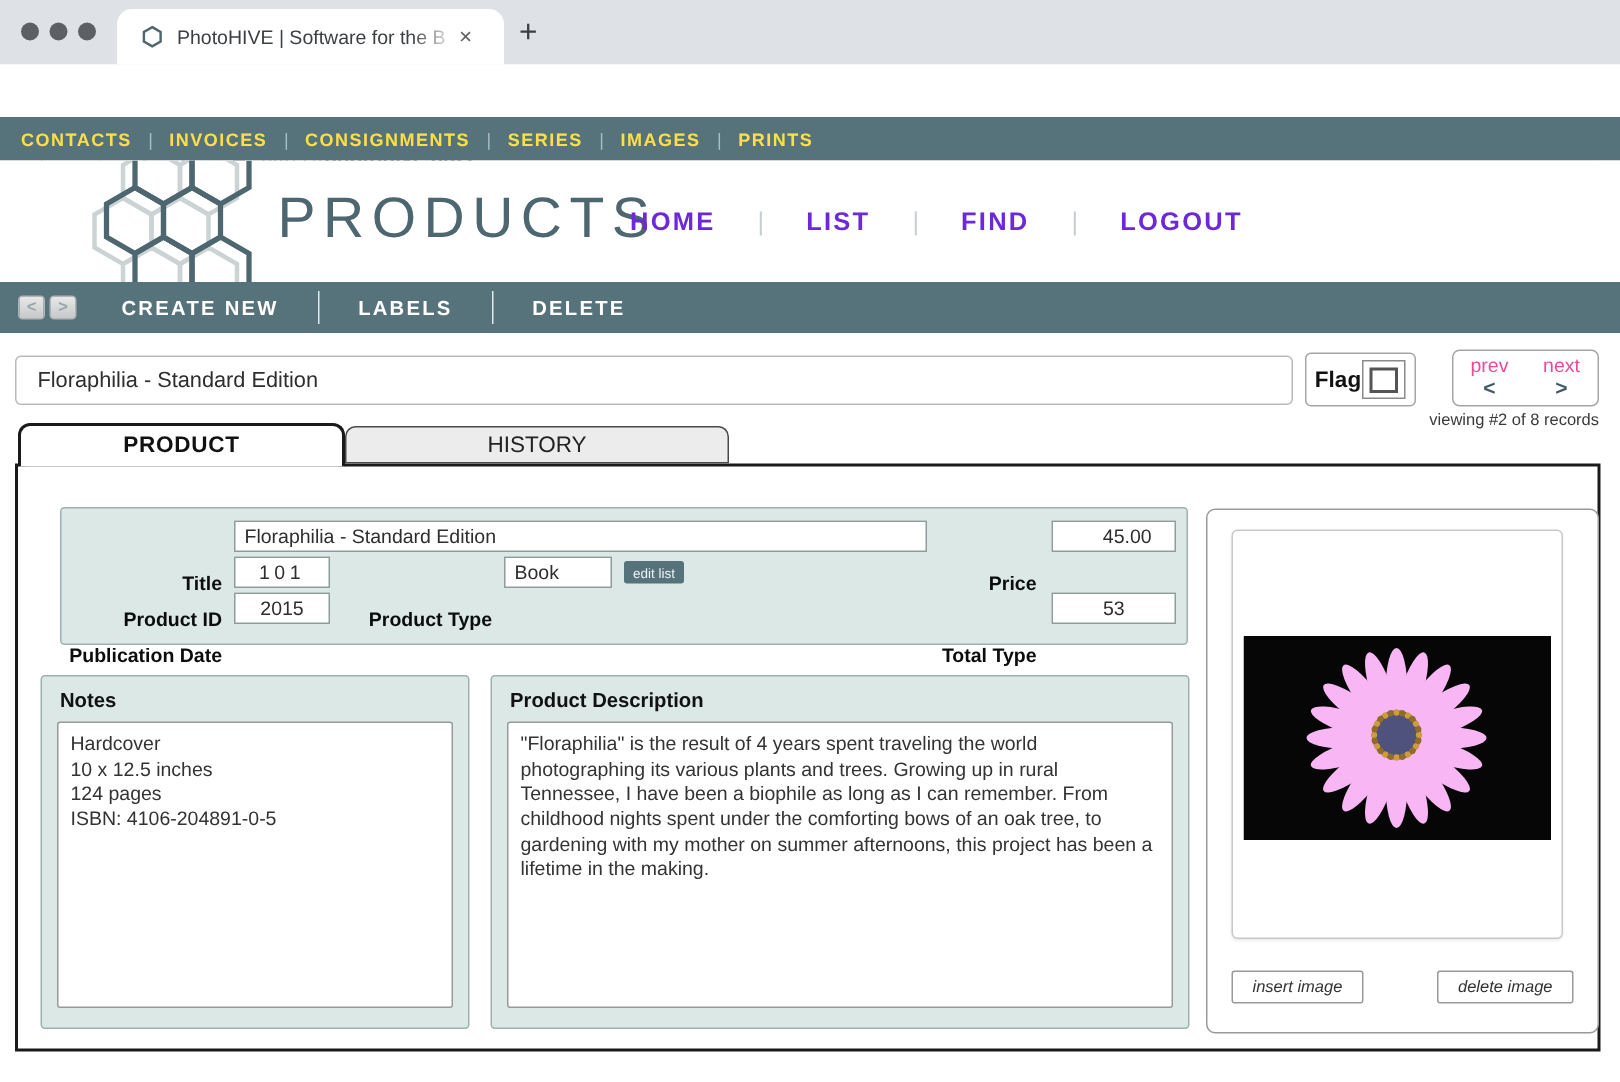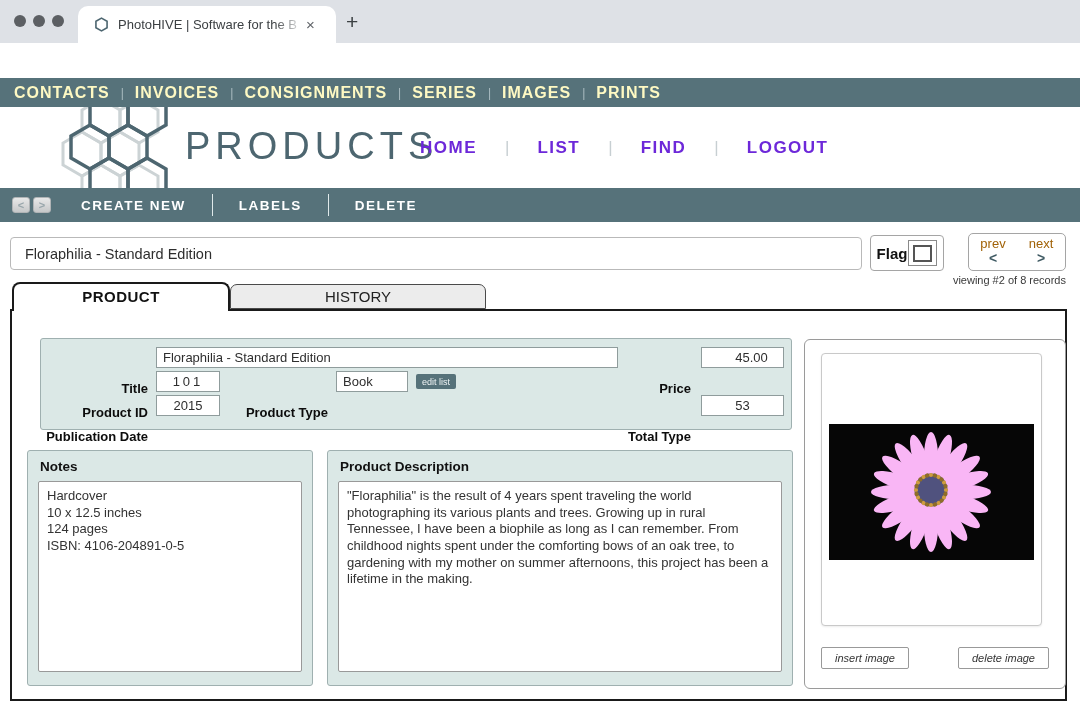--- a/index.html
+++ b/index.html
@@ -30,21 +30,21 @@
   .nav-ico { top:49px; font-size:17px; color:#5f6368; cursor:pointer; line-height:22px; }
   .url-pill { left:140px; top:47px; width:925px; height:27px; background:#f0f2f4;
               border-radius:14px; display:flex; align-items:center; padding:0 14px; gap:9px; }
   .url-text { font-size:14px; }
   .url-scheme { color:#6b6f73; }
   .url-host { color:#1b1d1f; font-weight:bold; }
 
   
   .nav-top { left:0; top:78px; width:1080px; height:29px; background:#56727a;
              display:flex; align-items:center; padding-left:14px; gap:11px; }
-  .nav-top-item { color:#fef9c3; font-size:16px; font-weight:bold; letter-spacing:1px; cursor:pointer; }
+  .nav-top-item { color:#fde047; font-size:12px; font-weight:bold; letter-spacing:1px; cursor:pointer; }
   .nav-top-sep { color:#a9bcc1; font-size:12px; }
 
   .header { left:0; top:107px; width:1080px; height:81px; background:#fff; overflow:hidden; }
   .logo-svg { left:60px; top:0; }
   .page-title { left:185px; top:18px; font-size:38px; letter-spacing:5px; color:#4d6670; }
   .header-menu { left:420px; top:0; height:81px; display:flex; align-items:center; gap:28px; }
   .header-menu-item { font-size:17px; font-weight:bold; letter-spacing:1.5px; color:#6d28d9; cursor:pointer; }
   .header-menu-sep { color:#c7cfd2; font-size:17px; }
 
   .toolbar { left:0; top:188px; width:1080px; height:34px; background:#56727a;
@@ -63,21 +63,21 @@
   .flag-group { left:870px; top:235px; width:74px; height:36px; border:1px solid #a5a5a5;
                 border-radius:4px; display:flex; align-items:center; justify-content:center; gap:1px; background:#fff; }
   .flag-label { font-size:15px; font-weight:bold; }
   .flag-check { width:29px; height:26px; border:1px solid #8a8a8a; display:flex;
                 align-items:center; justify-content:center; cursor:pointer; background:#fff; }
   .flag-check-inner { width:19px; height:17px; border:2px solid #555; background:#fff; }
   .prevnext { left:968px; top:233px; width:98px; height:38px; border:1px solid #a5a5a5;
               border-radius:5px; display:flex; background:#fff; }
   .pn-col { flex:1; display:flex; flex-direction:column; align-items:center;
             justify-content:center; cursor:pointer; line-height:1.1; }
-  .pn-label { font-size:13px; color:#a16207; }
+  .pn-label { font-size:13px; color:#ec4899; }
   .pn-arrow { font-size:14px; font-weight:bold; color:#3f5a63; }
   .viewing { top:274px; left:866px; width:200px; text-align:right; font-size:11px; color:#3a3a3a; }
 
   
   .tab-product { left:12px; top:282px; width:218px; height:29px; background:#fff;
                  border:2px solid #1a1a1a; border-bottom:none; border-radius:8px 8px 0 0;
                  text-align:center; line-height:26px; font-size:15px; font-weight:bold;
                  letter-spacing:.5px; z-index:3; cursor:pointer; }
   .tab-history { left:230px; top:284px; width:256px; height:25px; background:#ececec;
                  border:1px solid #4a4a4a; border-radius:7px 7px 0 0; text-align:center;

